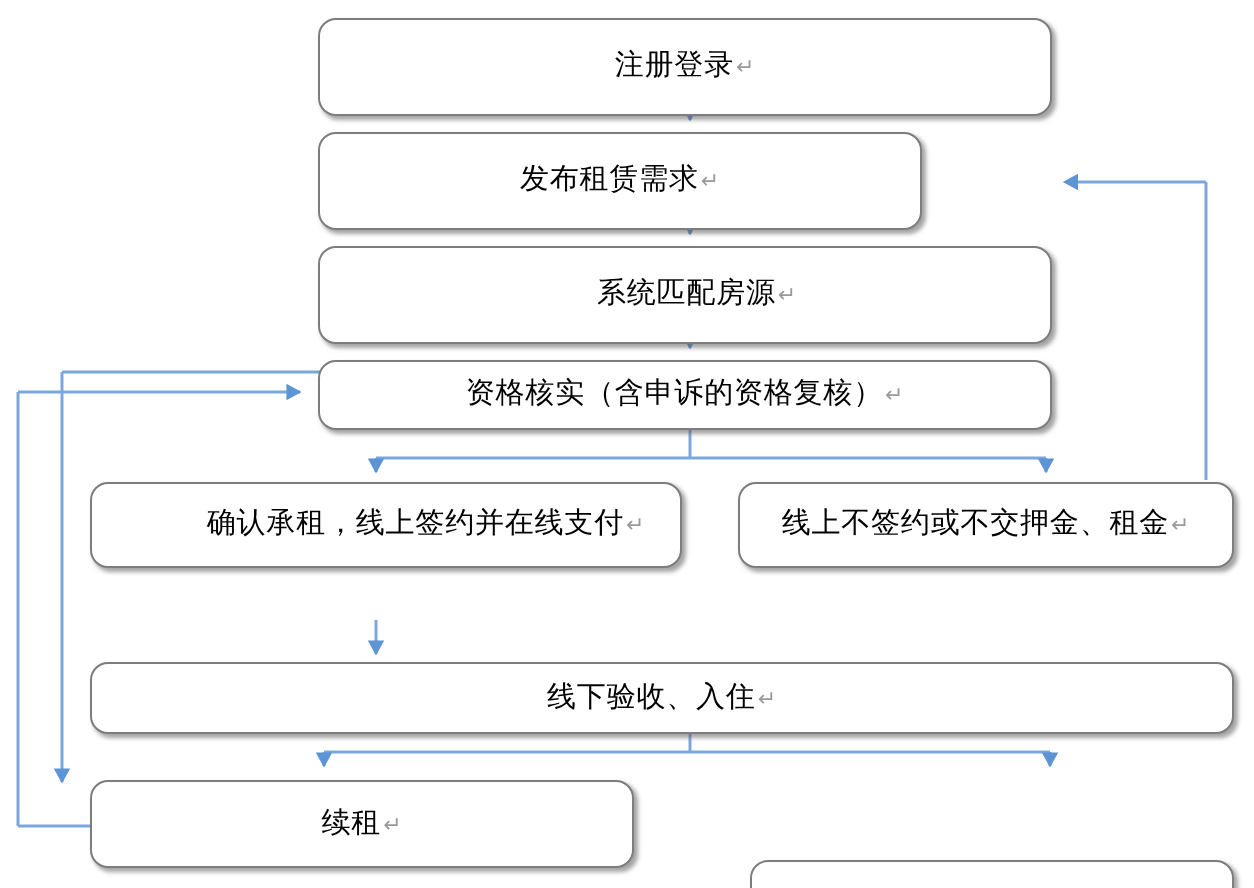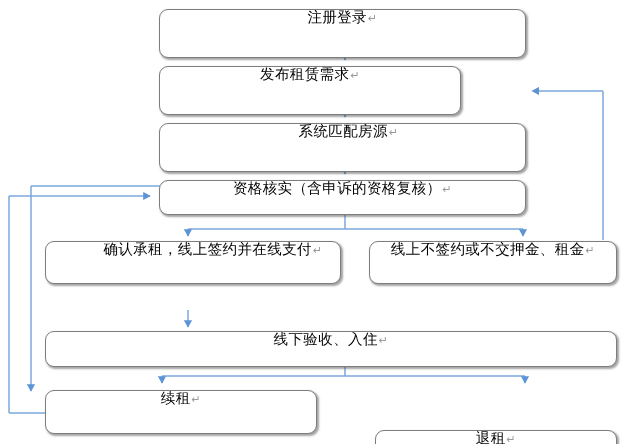--- a/index.html
+++ b/index.html
@@ -14,20 +14,21 @@
   svg.conn{position:absolute;left:0;top:0;width:627px;height:444px;overflow:visible;}
 
   .node{
     position:absolute;
     box-sizing:border-box;
     border:1.2px solid #7d7d7d;
     border-radius:9px;
     background:#ffffff;
     box-shadow:1.6px 1.6px 2px rgba(90,90,90,.55);
     display:flex;
+    align-items:center;
     justify-content:center;
     z-index:2;
   }
   .node-label{
     font-size:14.5px;
     color:#000000;
     letter-spacing:.4px;
     white-space:nowrap;
     line-height:1;
   }

